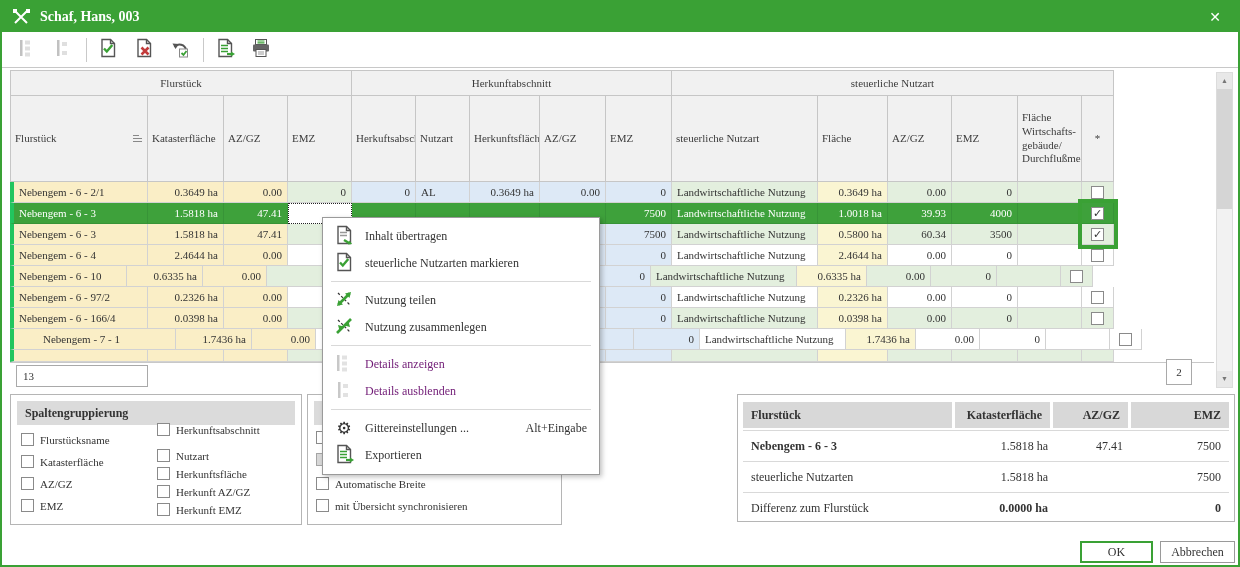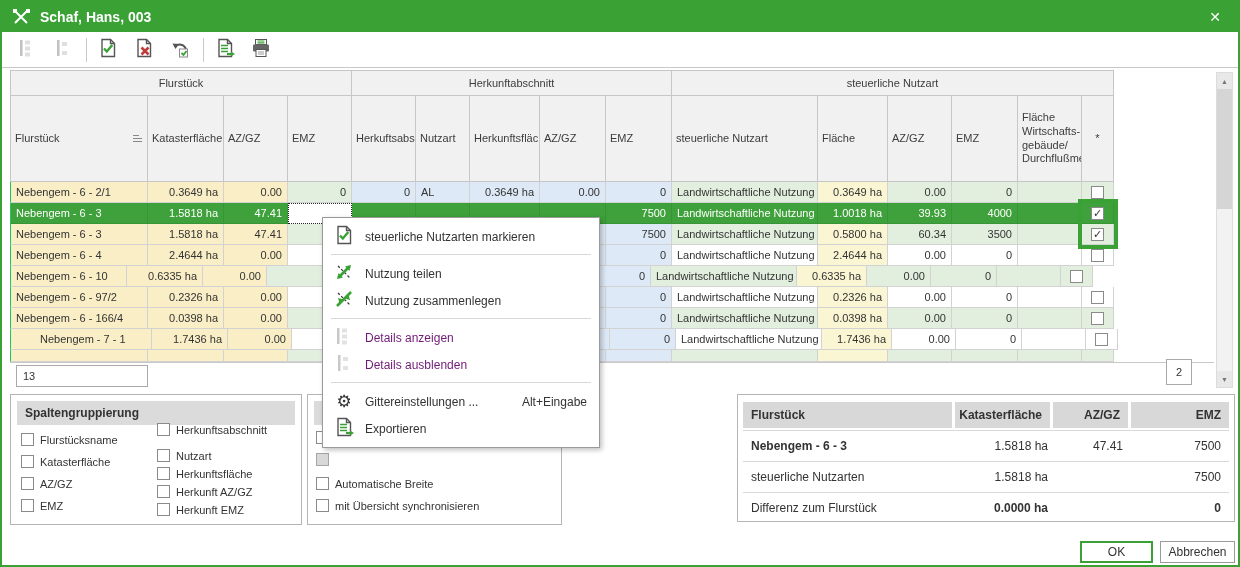--- a/index.html
+++ b/index.html
@@ -1,17 +1,17 @@
 <!DOCTYPE html>
 <html><head>
 <meta charset="utf-8">
 <style>
   * { margin:0; padding:0; box-sizing:border-box; }
   html,body { width:1240px; height:567px; background:#e8e8e8; font-family:"Liberation Sans", sans-serif; }
-  .window { position:relative; width:1240px; height:567px; background:#ffffff; border:2px solid #3aa135; overflow:hidden; }
+  .window { position:relative; width:1240px; height:567px; background:#ffffff; border:2px solid #3aa135; overflow:hidden;font-family:Liberation Serif, serif; }
 
   
   .titlebar { position:absolute; left:0; top:0; width:100%; height:30px; background:#3aa135; display:flex; align-items:center; padding:0 10px; color:#fff; }
   .titlebar .app-ico { width:20px; height:18px; margin-right:8px; }
   .titlebar .ttl { font-size:14px; font-weight:bold; flex:1; }
   .titlebar .close { width:26px; text-align:center; font-size:14px; cursor:default; }
 
   
   .toolbar { position:absolute; left:0; top:30px; width:100%; height:36px; background:#fff; display:flex; align-items:center; padding-left:10px; border-bottom:1px solid #c8c8c8; }
   .tbtn { width:30px; height:28px; display:flex; align-items:center; justify-content:center; margin-right:6px; }
@@ -25,21 +25,21 @@
   .gh-group { height:26px; display:flex; align-items:center; justify-content:center; border-top:1px solid #c6c6c6; }
   .gh-group:first-child, .gh-col:first-child { border-left:1px solid #c6c6c6; }
   .gh-col { height:86px; display:flex; align-items:center; padding:3px 4px; line-height:1.25; overflow:hidden; }
   .gh-col.center { justify-content:center; }
   .sort-ico { margin-left:auto; width:10px; }
   .sort-ico i { display:block; height:0; border-top:1.5px solid #888; margin:2px 0; }
   .sort-ico i:nth-child(1){ width:6px; } .sort-ico i:nth-child(2){ width:9px; } .sort-ico i:nth-child(3){ width:9px; }
 
   .grow { display:flex; height:21px; }
   .gcell { border-right:1px solid #d2d2d2; border-bottom:1px solid #d2d2d2; padding:3px 5px; white-space:nowrap; overflow:hidden; display:flex; align-items:center; }
-  .grow .gcell:first-child { border-left:1px solid #22c55e; }
+  .grow .gcell:first-child { border-left:4px solid #22c55e; }
   .al-r { justify-content:flex-end; } .al-c { justify-content:center; }
   .bg-yellow { background:#faeec6; } .bg-yellow2 { background:#faf5d2; }
   .bg-blue { background:#dde9f6; } .bg-stripe { background:#e3efde; } .bg-white { background:#fff; }
   .grow.selected .gcell { background:#3ea13b; color:#fff; border-right-color:#379437; border-bottom-color:#379437; }
   .grow.selected .gcell.focus-cell { background:#fff; border:1px dotted #222; color:#333; }
   .cbx { width:13px; height:13px; background:#fff; border:1px solid #8a8a8a; display:flex; align-items:center; justify-content:center; font-size:11px; color:#333; line-height:1; }
   .partial-row { overflow:hidden; height:12px; }
   .gfooter { position:absolute; left:0; top:292px; width:100%; height:26px; background:#fff; border-top:1px solid #c8c8c8; }
   .count-box { position:absolute; left:6px; top:2px; width:132px; height:22px; border:1px solid #a9a9a9; background:#fff; font-size:11px; padding:4px 6px; }
   .count2-box { position:absolute; right:22px; top:-4px; width:26px; height:26px; border:1px solid #a9a9a9; background:#fff; font-size:11px; display:flex; align-items:center; justify-content:center; }
@@ -345,21 +345,21 @@
           <div class="gcell bg-stripe" style="width: 146px;">Landwirtschaftliche Nutzung</div>
           <div class="gcell bg-yellow2 al-r" style="width: 70px;">0.0398 ha</div>
           <div class="gcell bg-stripe al-r" style="width: 64px;">0.00</div>
           <div class="gcell bg-stripe al-r" style="width: 66px;">0</div>
           <div class="gcell bg-stripe" style="width: 64px;"></div>
           <div class="gcell bg-stripe al-c" style="width: 32px;">
             <span class="cbx"></span>
           </div>
         </div>
         <div class="grow">
-          <div class="gcell bg-yellow" style="width: 142px; padding-left: 29px;">Nebengem - 7 - 1</div>
+          <div class="gcell bg-yellow" style="width: 166px; padding-left: 29px;">Nebengem - 7 - 1</div>
           <div class="gcell bg-yellow al-r" style="width: 76px;">1.7436 ha</div>
           <div class="gcell bg-yellow al-r" style="width: 64px;">0.00</div>
           <div class="gcell bg-white al-r" style="width: 64px;"></div>
           <div class="gcell bg-blue al-r" style="width: 64px;"></div>
           <div class="gcell bg-blue" style="width: 54px;"></div>
           <div class="gcell bg-blue al-r" style="width: 70px;"></div>
           <div class="gcell bg-blue al-r" style="width: 66px;"></div>
           <div class="gcell bg-blue al-r" style="width: 66px;">0</div>
           <div class="gcell bg-white" style="width: 146px;">Landwirtschaftliche Nutzung</div>
           <div class="gcell bg-yellow2 al-r" style="width: 70px;">1.7436 ha</div>
@@ -494,20 +494,32 @@
 
   <div class="btn btn-ok">OK</div>
   <div class="btn btn-cancel">Abbrechen</div>
 
   <div class="menu" id="ctxmenu">
       <div class="mi">
         <span class="mico">
           <span><svg viewBox="0 0 20 20" width="20" height="20">
               <path d="M4 1.5h8.5l4 4V18.5H4z" fill="#fff" stroke="#555" stroke-width="1.4"></path>
               <path d="M12.5 1.5v4h4" fill="none" stroke="#555" stroke-width="1.4"></path>
+              <path d="M6 7.5h7M6 10.5h7" stroke="#999" stroke-width="1.5"></path>
+              <path d="M10 15l5 3" stroke="#3aa135" stroke-width="2.4"></path>
+              <path d="M14 19.5l4-.5-2.5-3.5z" fill="#3aa135"></path>
+            </svg></span>
+        </span>
+        <span class="mlabel">Inhalt übertragen</span>
+      </div>
+      <div class="mi">
+        <span class="mico">
+          <span><svg viewBox="0 0 20 20" width="20" height="20">
+              <path d="M4 1.5h8.5l4 4V18.5H4z" fill="#fff" stroke="#555" stroke-width="1.4"></path>
+              <path d="M12.5 1.5v4h4" fill="none" stroke="#555" stroke-width="1.4"></path>
               <path d="M6 10.5l2.8 3 5.5-6.5" fill="none" stroke="#3aa135" stroke-width="2.4"></path>
             </svg></span>
         </span>
         <span class="mlabel">steuerliche Nutzarten markieren</span>
       </div>
       <div class="msep"></div>
       <div class="mi">
         <span class="mico">
           <span><svg viewBox="0 0 20 20" width="20" height="20">
               <path d="M4 4l12 12" stroke="#333" stroke-width="1.2" stroke-dasharray="2.5 2"></path>

